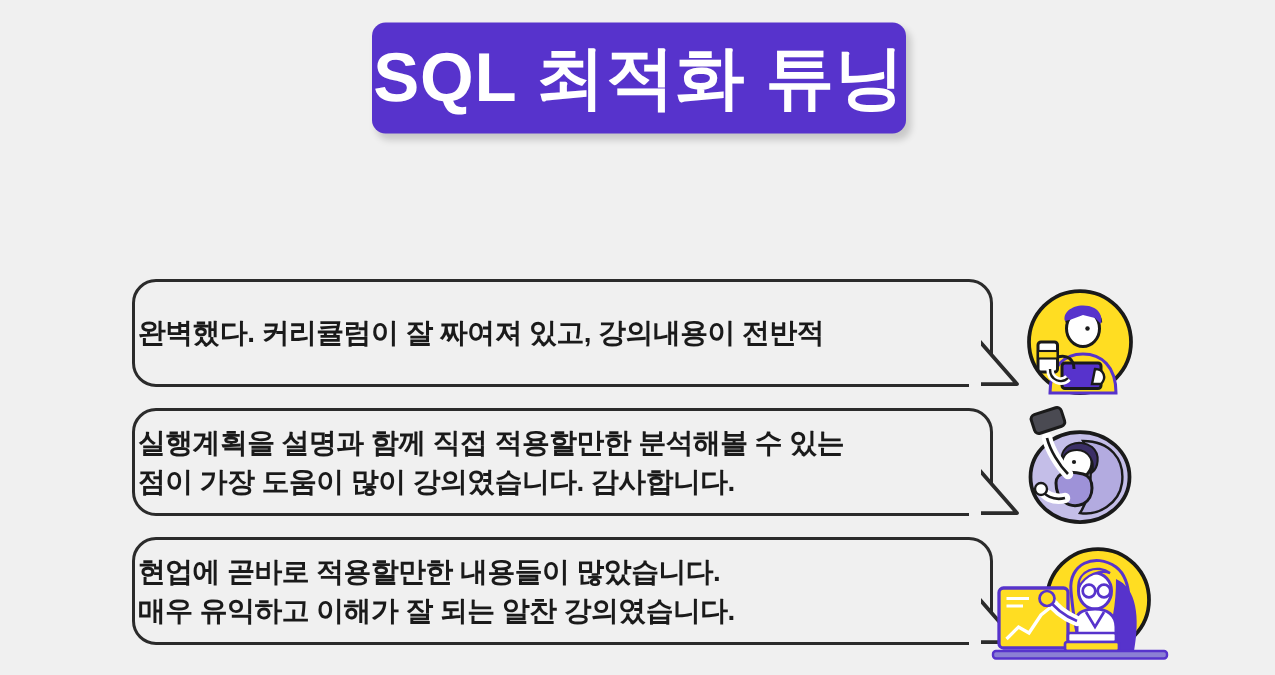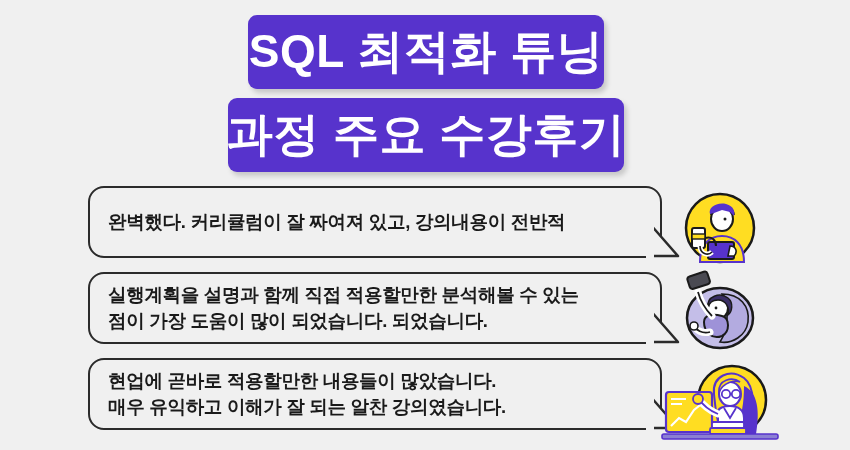--- a/index.html
+++ b/index.html
@@ -69,21 +69,21 @@
     top: 0;
     width: 574px;
     height: 72px;
     border: 2.5px solid #2b2b2b;
     border-radius: 16px;
     background: #f0f0f0;
     box-sizing: border-box;
     display: flex;
     flex-direction: column;
     justify-content: center;
-    padding: 0 0 0 18px;
+    padding: 0 0 0 2px;
   }
   .bubble-line {
     font-size: 18.5px;
     font-weight: bold;
     color: #1a1a1a;
     line-height: 26px;
     letter-spacing: -0.3px;
     white-space: nowrap;
   }
 
@@ -109,21 +109,20 @@
     left: 660px;
     width: 120px;
     height: 92px;
   }
 </style>
 </head>
 <body>
 
 <div class="title-stack">
   <div class="title-band title-band-1">SQL 최적화 튜닝</div>
-  <div class="title-band title-band-2">과정 주요 수강후기</div>
 </div>
 
 <div class="review-row r0">
 
   <div class="bubble">
     <div class="bubble-line">완벽했다. 커리큘럼이 잘 짜여져 있고, 강의내용이 전반적</div>
   </div>
 
   <svg class="bubble-tail" viewBox="0 0 30 34">
     <path d="M0,0 L28,32 L0,32 Z" fill="#f0f0f0" stroke="#2b2b2b" stroke-width="2.5" stroke-linejoin="round"></path>
@@ -152,21 +151,21 @@
     <path d="M33,54 C40,52 44,56 44,62" fill="none" stroke="#1a1a1a" stroke-width="2"></path>
     <path d="M28,62 C28,70 36,72 40,68" fill="none" stroke="#ffffff" stroke-width="5"></path>
     <path d="M28,62 C28,70 36,72 40,68" fill="none" stroke="#1a1a1a" stroke-width="1.6"></path>
   </svg>
 </div>
 
 <div class="review-row r1">
 
   <div class="bubble">
     <div class="bubble-line">실행계획을 설명과 함께 직접 적용할만한 분석해볼 수 있는</div>
-    <div class="bubble-line">점이 가장 도움이 많이 되었습니다. 되었습니다.</div>
+    <div class="bubble-line">점이 가장 도움이 많이 강의였습니다. 감사합니다.</div>
   </div>
 
   <svg class="bubble-tail" viewBox="0 0 30 34">
     <path d="M0,0 L28,32 L0,32 Z" fill="#f0f0f0" stroke="#2b2b2b" stroke-width="2.5" stroke-linejoin="round"></path>
     <rect x="-4" y="-4" width="8" height="40" fill="#f0f0f0"></rect>
   </svg>
 
   <svg class="avatar" viewBox="0 0 88 88">
 
     <ellipse cx="48" cy="48" rx="33" ry="30" fill="#c4bee8" stroke="#1a1a1a" stroke-width="2.5"></ellipse>

